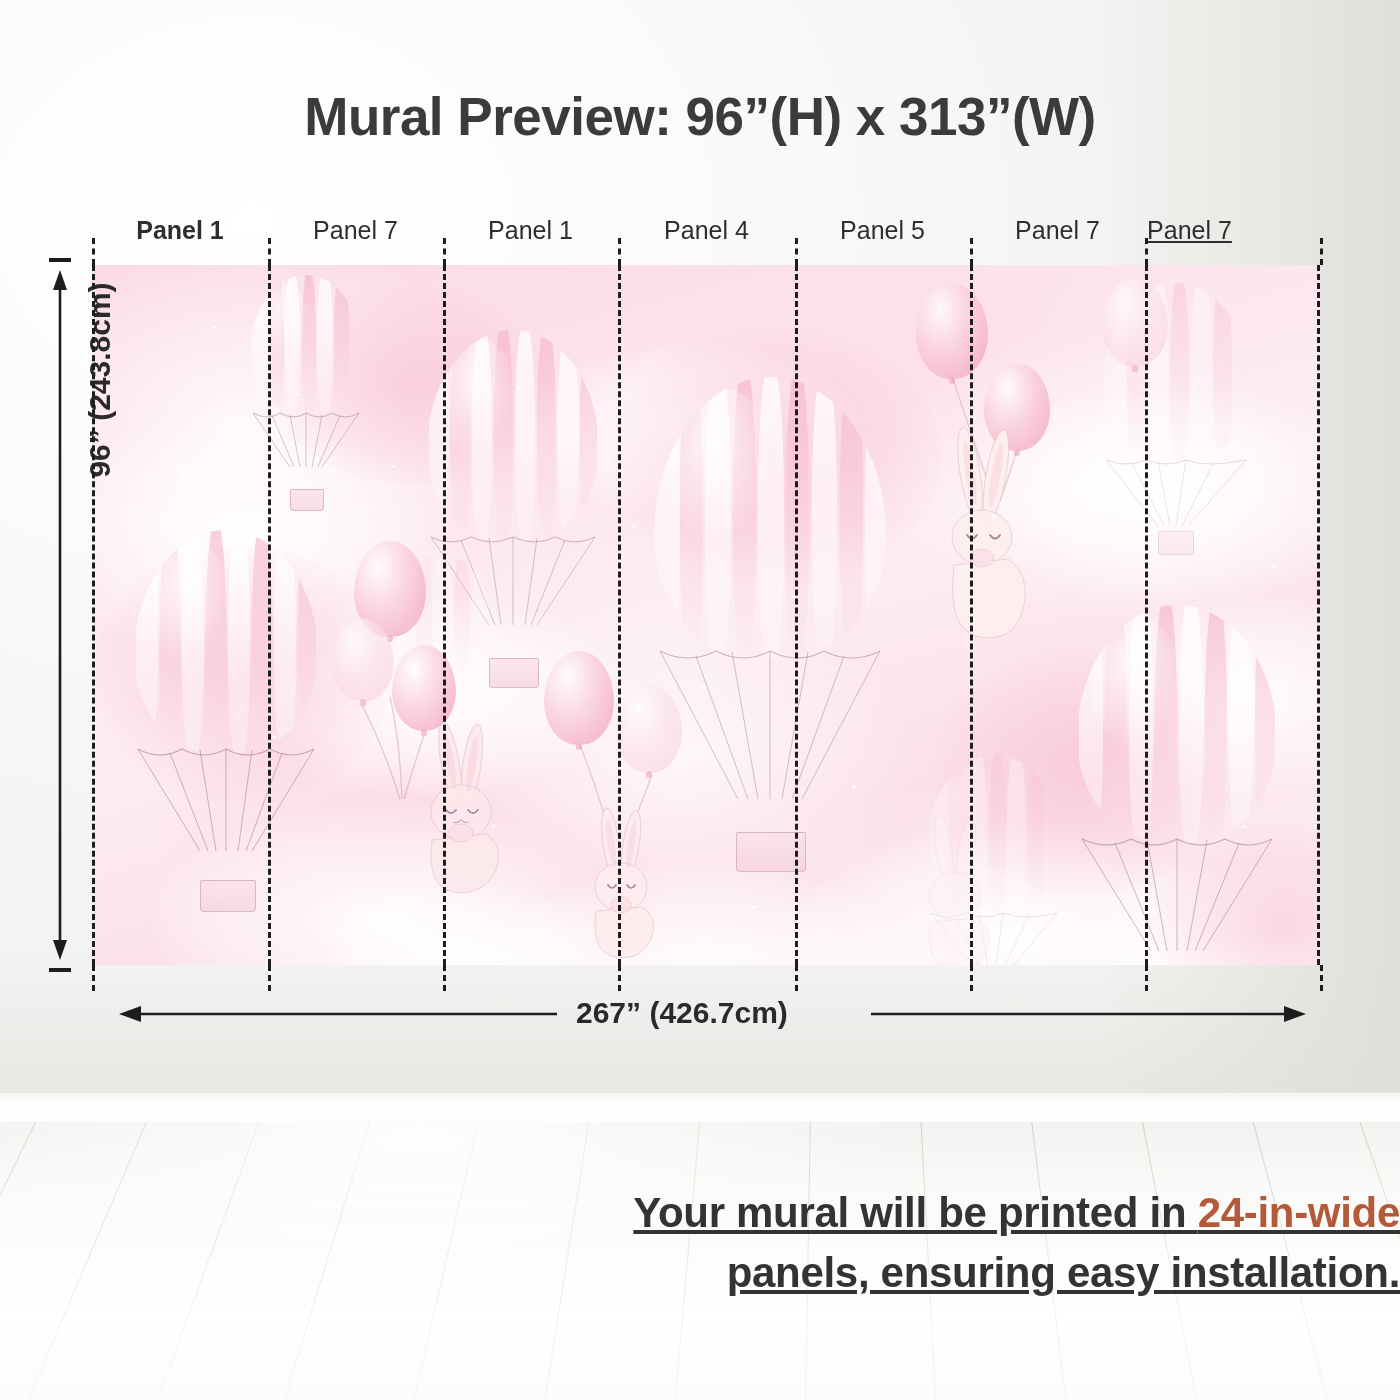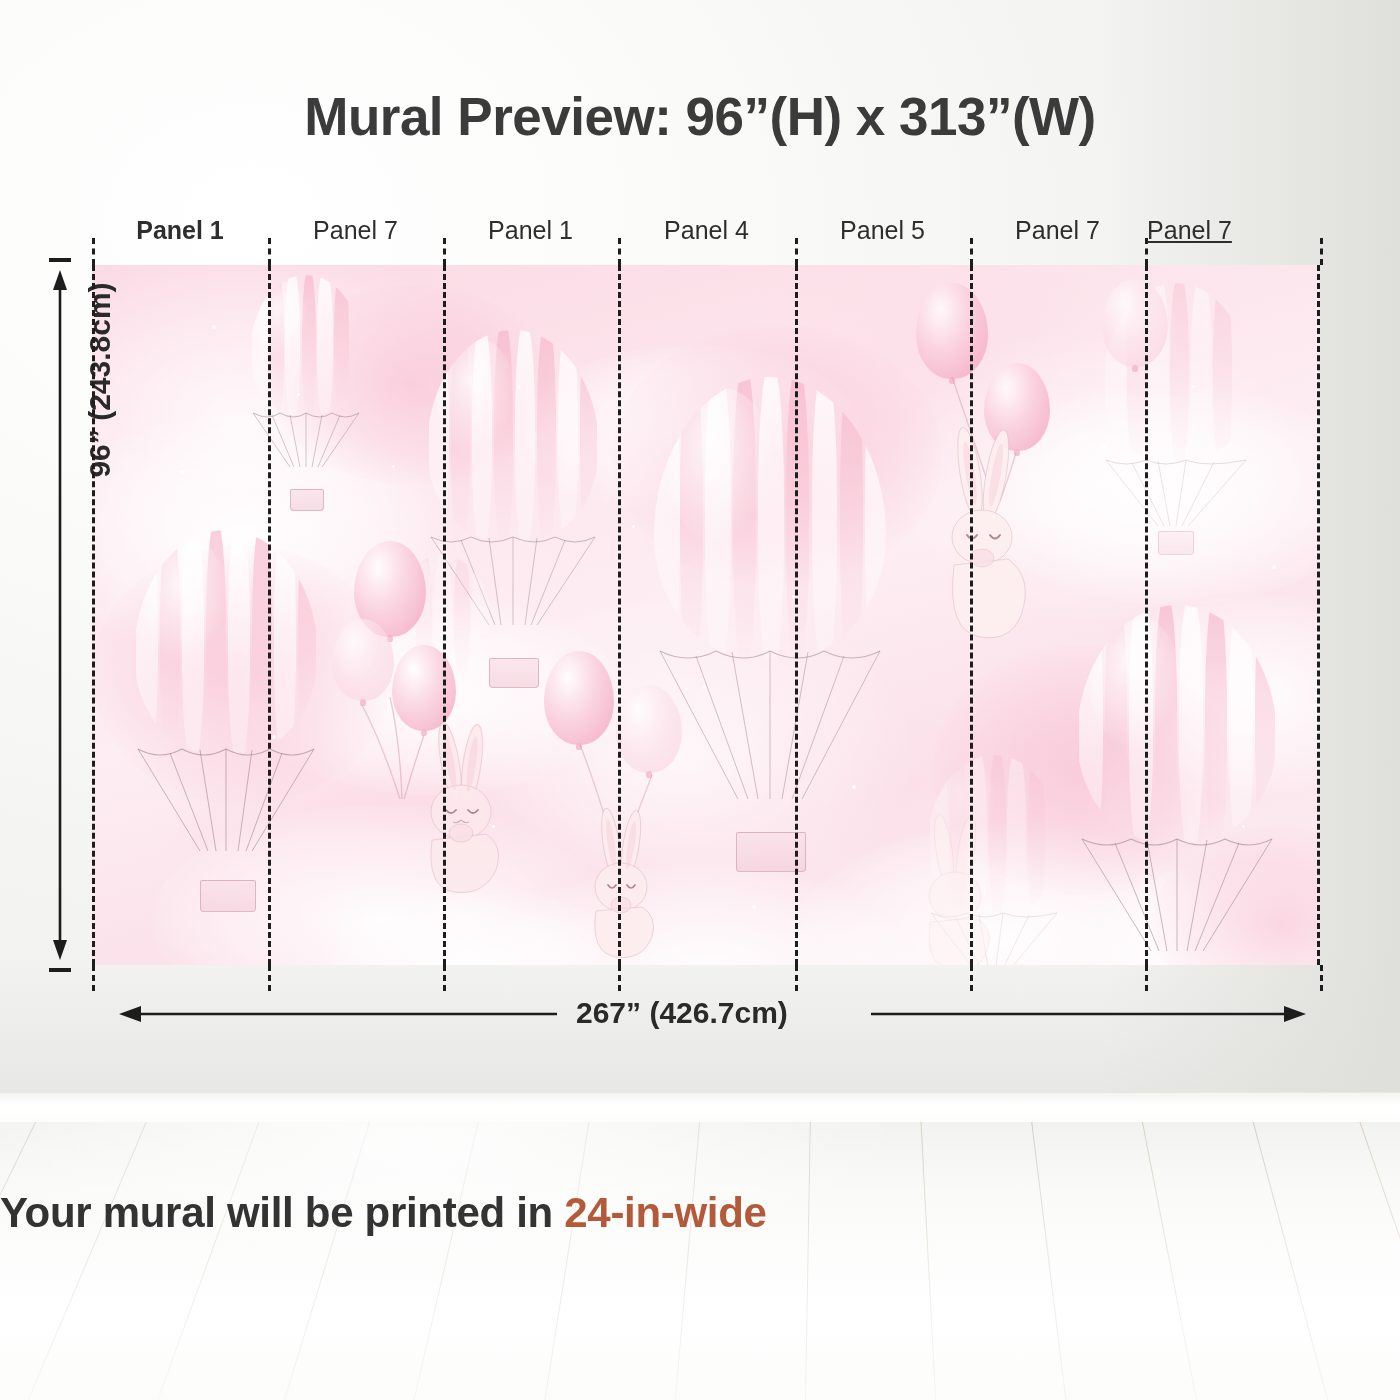--- a/index.html
+++ b/index.html
@@ -173,25 +173,26 @@
     font-size:30px;font-weight:bold;color:#2a2a2a;
     white-space:nowrap;
     background:transparent;
     padding:0 14px;
     z-index:31;
   }
 
   
   #caption{
     position:absolute;left:0;top:1183px;width:1400px;
-    text-align:left;
+    text-align:right;
     font-size:42px;font-weight:bold;color:#333333;
     line-height:1.42;
     letter-spacing:-0.3px;
     z-index:20;
+    text-decoration:underline;
   }
   .accent{color:#b35a3a;}
 </style>
 </head>
 <body>
 
 <div id="wall">
   <div id="wall-shade-right"></div>
   <div id="wall-shade-bottom"></div>
 </div>
@@ -574,13 +575,14 @@
   <div class="plank warm" style="left:920px;transform:rotate(-3deg);"></div>
   <div class="plank" style="left:1030px;transform:rotate(-7deg);"></div>
   <div class="plank warm" style="left:1140px;transform:rotate(-11deg);"></div>
   <div class="plank" style="left:1250px;transform:rotate(-15deg);"></div>
   <div class="plank warm" style="left:1356px;transform:rotate(-19deg);"></div>
   <div id="floor-sheen"></div>
 </div>
 
 <div id="caption">
   <div><span>Your mural will be printed in </span><span class="accent">24-in-wide</span></div>
+  <div>panels, ensuring easy installation.</div>
 </div>
 
 </body></html>

